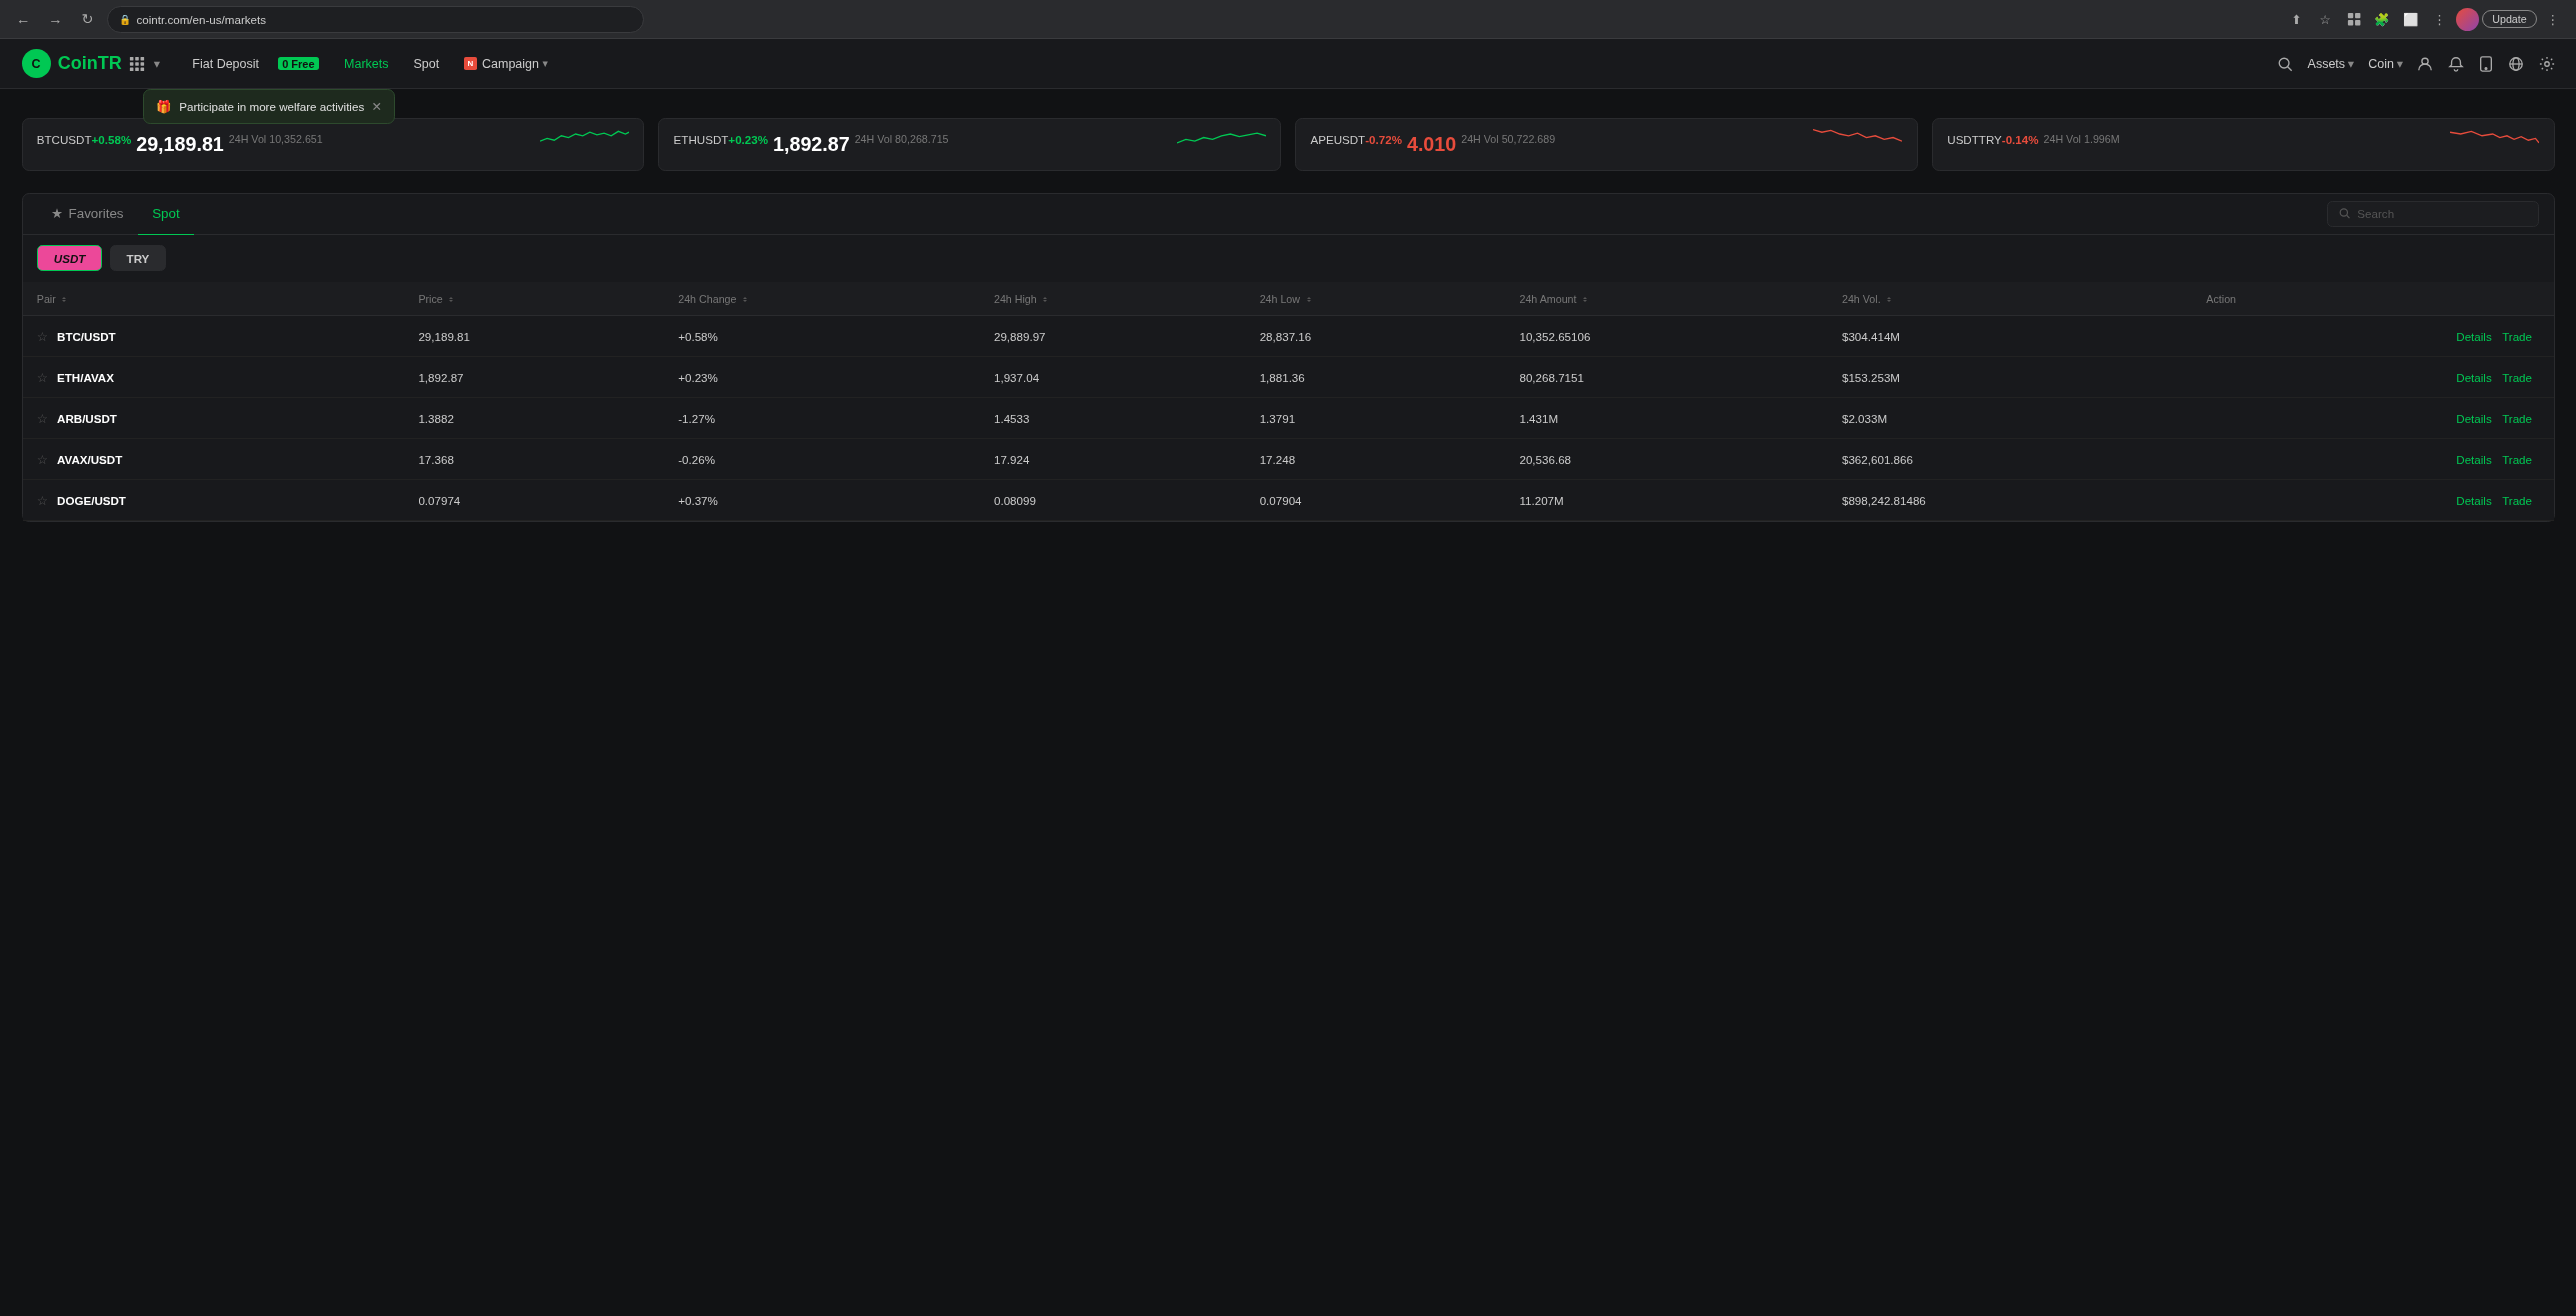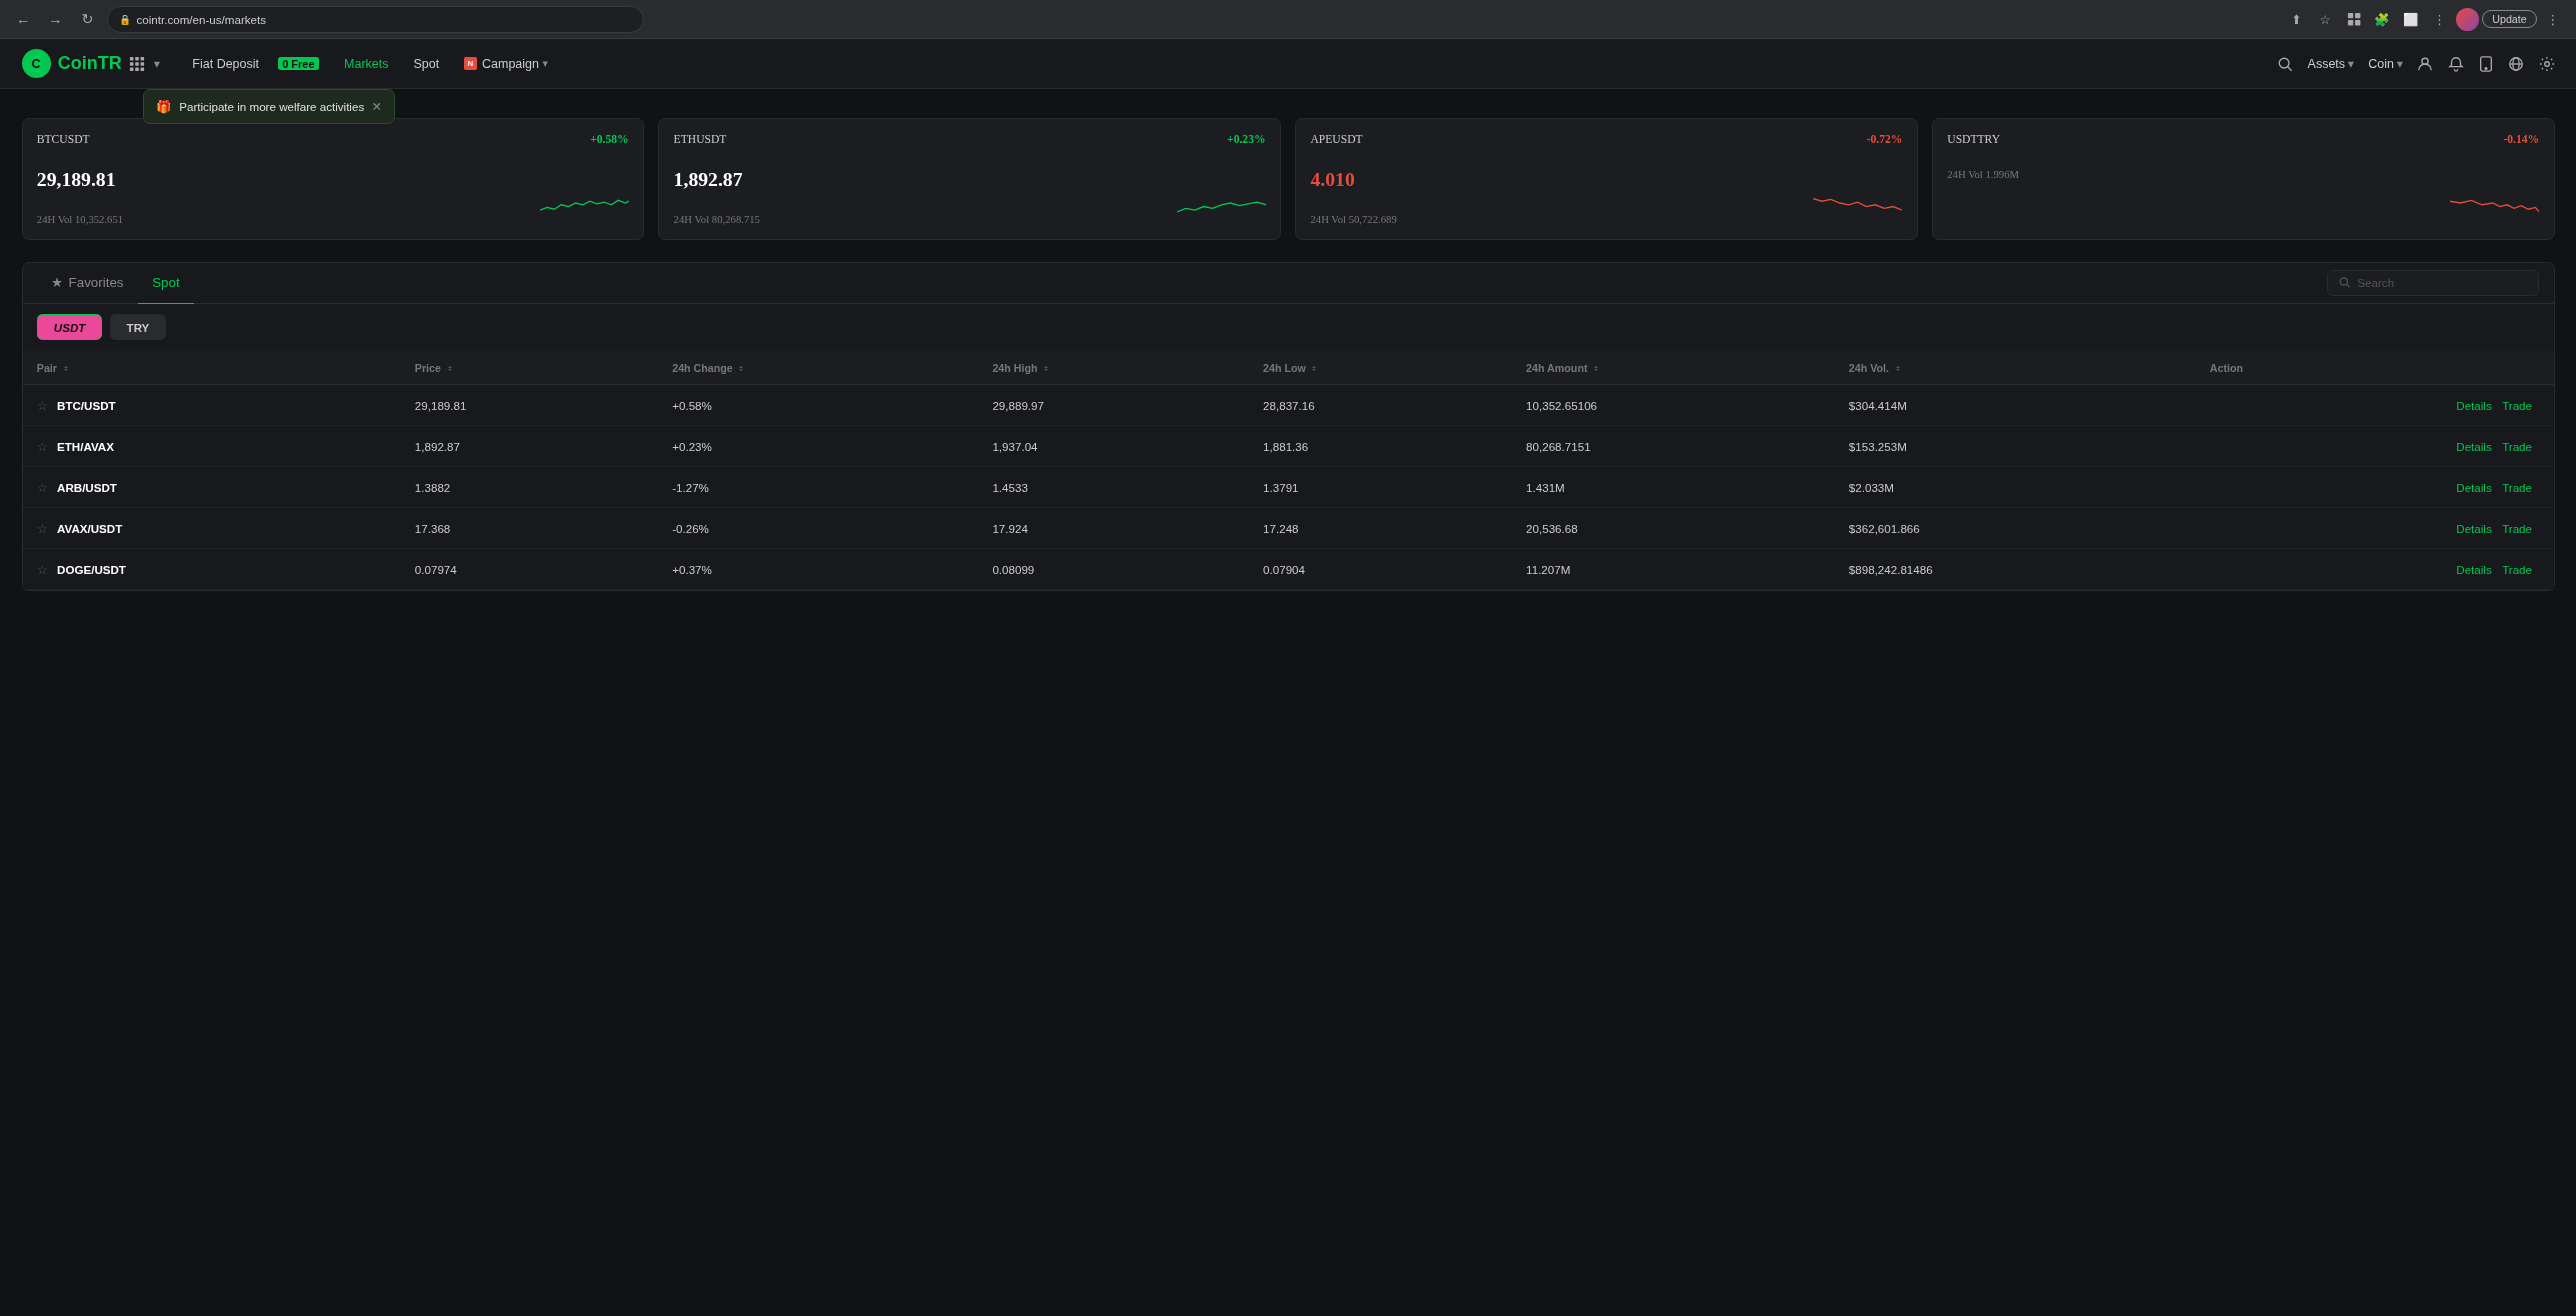--- a/index.html
+++ b/index.html
@@ -175,25 +175,24 @@
       gap: 14.3px;
       margin-bottom: 21.5px;
       margin-top: 14.3px;
     }
     .market-card {
       background: #1c1d20;
       border: 0.9px solid #2a2b2e;
       border-radius: 7.2px;
       padding: 14.3px;
       display: flex;
-      flex-direction: column;
-      gap: 22px;
+      flex-direction: row;
+      gap: 5px;
       position: relative;
       overflow: hidden;
-      font-family: Liberation Serif, serif;
     }
     .card-header {
       display: flex; justify-content: space-between; align-items: flex-start;
     }
     .card-pair { color: #ccc; font-size: 11.6px; font-weight: 500; }
     .card-change { font-size: 11.6px; font-weight: 600; }
     .card-change.up { color: #00c853; }
     .card-change.down { color: #e74c3c; }
     .card-price { font-size: 19.7px; font-weight: 700; color: #fff; }
     .card-price.down { color: #e74c3c; }
@@ -270,21 +269,21 @@
     }
     .market-table thead tr {
       background: #1c1d20;
       border-bottom: 0.9px solid #2a2b2e;
     }
     .market-table th {
       padding: 10.7px 14.3px;
       text-align: left;
       color: #777;
       font-size: 10.7px;
-      font-weight: 700;
+      font-weight: 400;
       white-space: nowrap;
     }
     .market-table th .sort-arrows {
       display: inline-flex; flex-direction: column;
       gap: 0.9px; margin-left: 3.6px; vertical-align: middle;
     }
     .market-table th .sort-arrows span {
       display: block; width: 0; height: 0;
       border-left: 2.7px solid transparent;
       border-right: 2.7px solid transparent;

